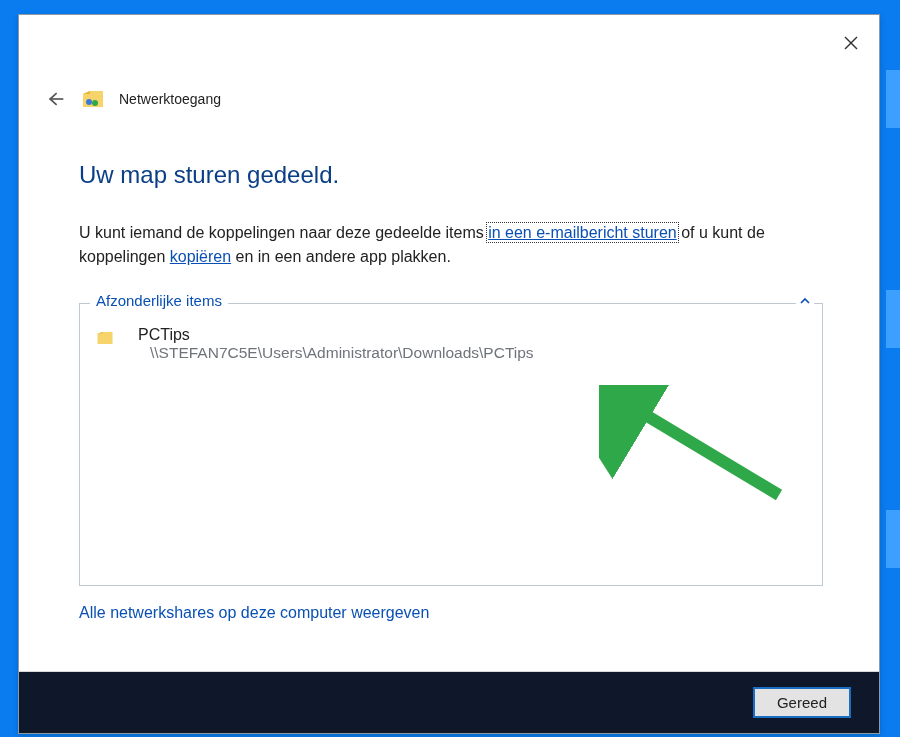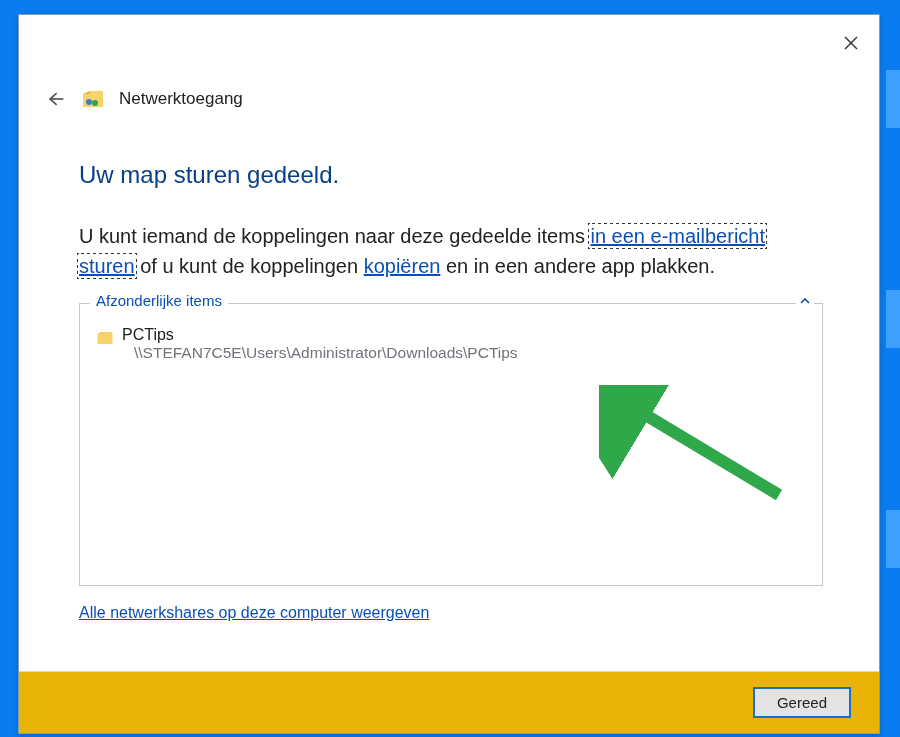--- a/index.html
+++ b/index.html
@@ -51,37 +51,37 @@
     justify-content: center;
     color: #555;
     cursor: pointer;
   }
   .back-arrow svg { width: 20px; height: 20px; }
   .title-icon {
     width: 24px;
     height: 24px;
   }
   .header-title {
-    font-size: 17px;
+    font-size: 14px;
     color: #222;
   }
   .content {
     padding: 50px 56px 0 60px;
   }
   .heading {
     color: #0a3e85;
     font-size: 24px;
     font-weight: 400;
     margin-bottom: 32px;
   }
   .description {
     color: #222;
-    font-size: 20px;
+    font-size: 16px;
     line-height: 1.5;
-    margin-bottom: 22px;
+    margin-bottom: 34px;
   }
   .link {
     color: #0a50b4;
     text-decoration: underline;
     cursor: pointer;
   }
   .link.focused {
     outline: 1px dotted #333;
     outline-offset: 1px;
   }
@@ -106,21 +106,21 @@
     right: 8px;
     color: #0a50b4;
     font-size: 12px;
     cursor: pointer;
     background: #fff;
     padding: 0 4px;
   }
   .item-row {
     display: flex;
     align-items: flex-start;
-    gap: 8px;
+    gap: 24px;
     padding: 4px 0 0 2px;
   }
   .folder-icon {
     width: 18px;
     height: 18px;
     margin-top: 3px;
   }
   .item-text {}
   .item-name {
     font-size: 16px;
@@ -130,30 +130,29 @@
     font-size: 15.5px;
     color: #6f737a;
     margin-left: 12px;
   }
   .bottom-link {
     padding: 18px 56px 0 60px;
   }
   .bottom-link a {
     color: #0a50b4;
     font-size: 16px;
-    text-decoration: underline;
     cursor: pointer;
   }
   .footer {
     position: absolute;
     bottom: 0;
     left: 0;
     right: 0;
     height: 62px;
-    background: #eab308;
+    background: #0f172a;
     border-top: 1px solid #d8d8d8;
     display: flex;
     align-items: center;
     justify-content: flex-end;
     padding-right: 28px;
   }
   .done-btn {
     background: #e3e3e3;
     border: 2px solid #1a6fc4;
     padding: 5px 22px;

